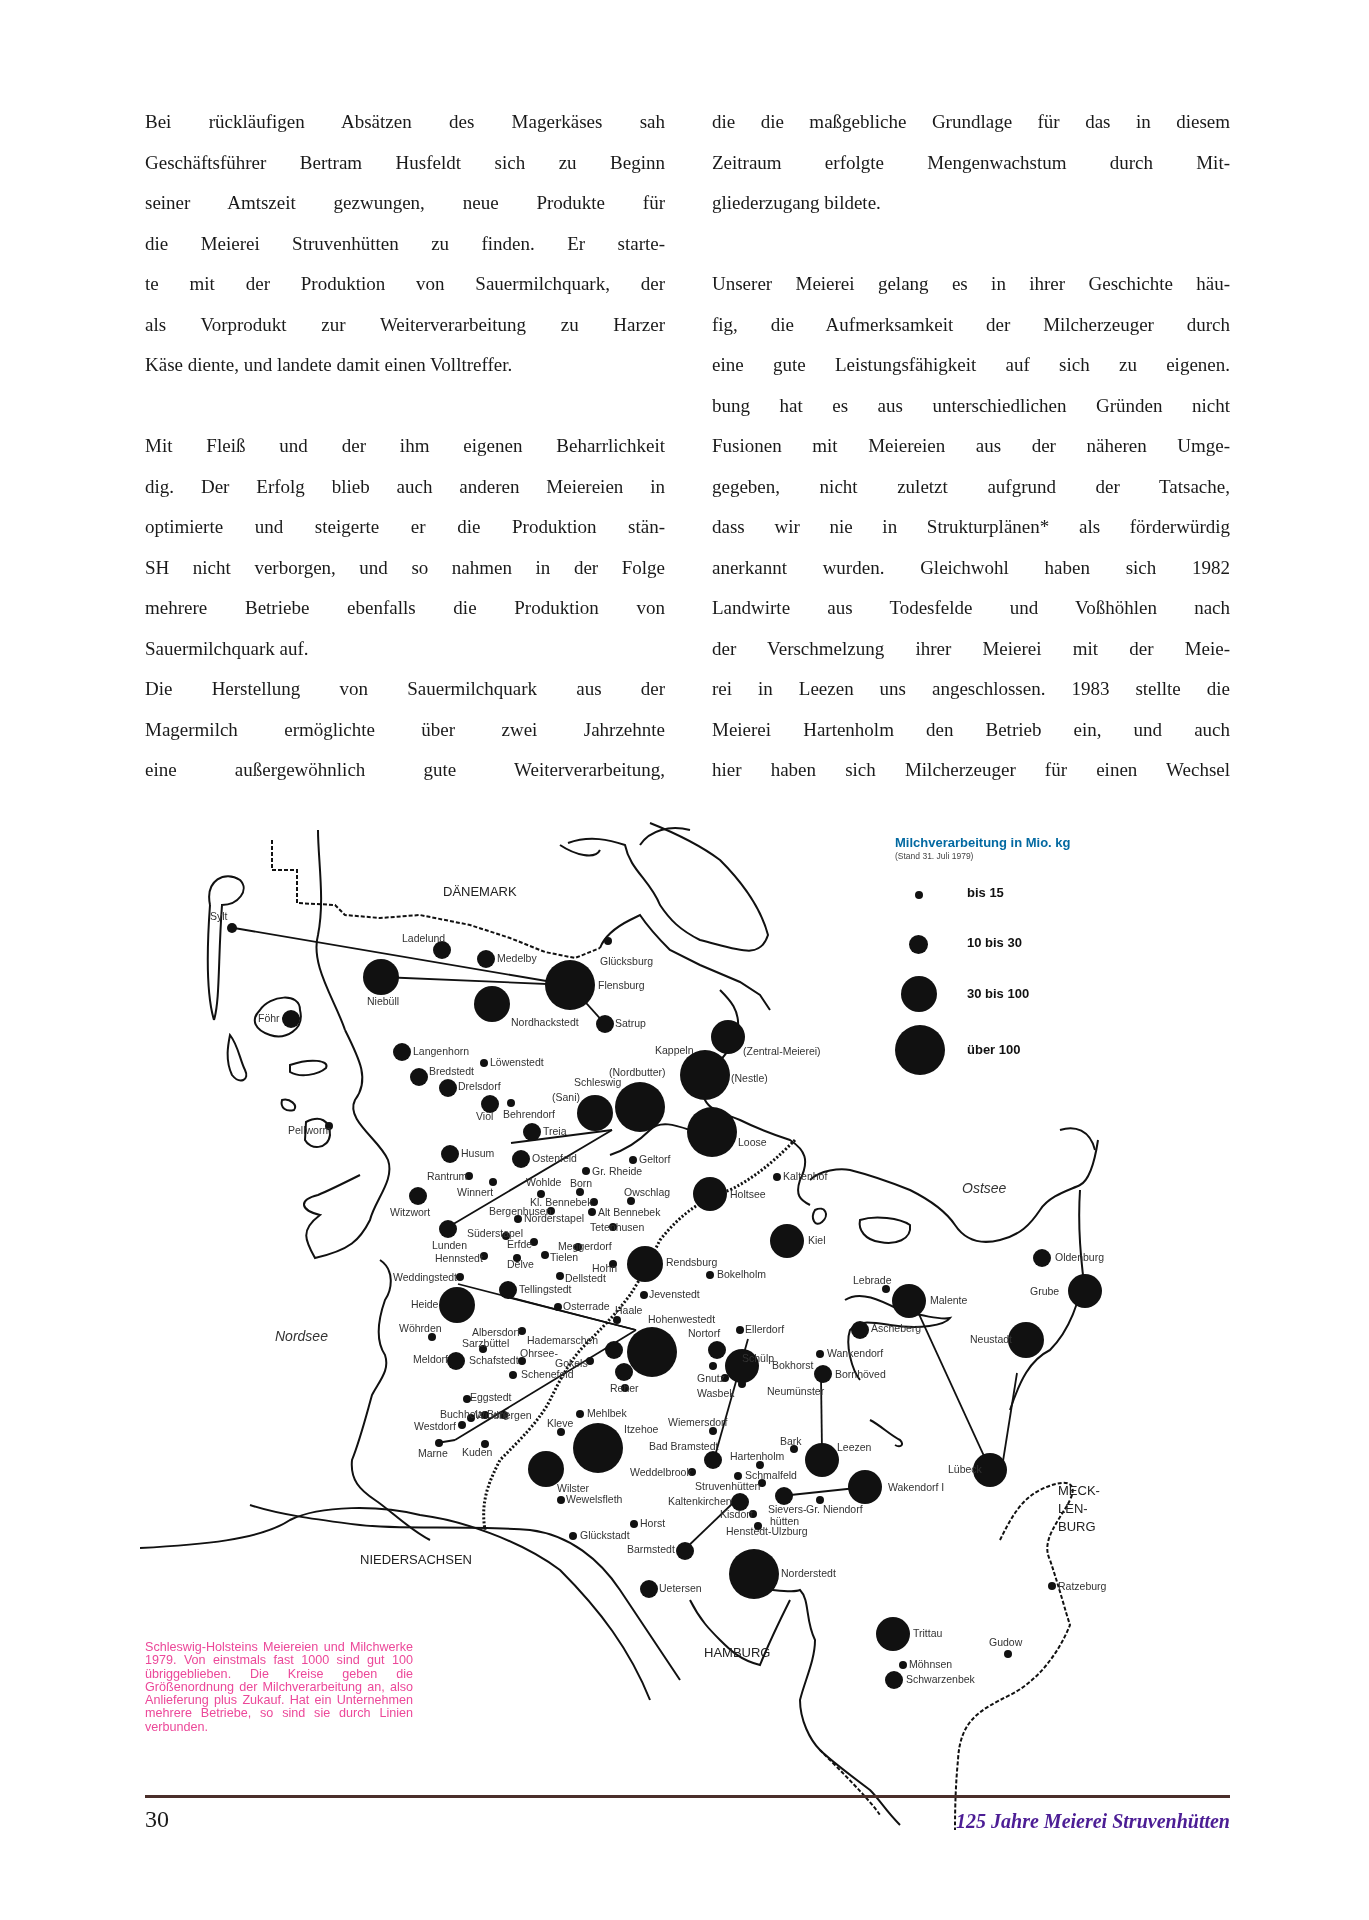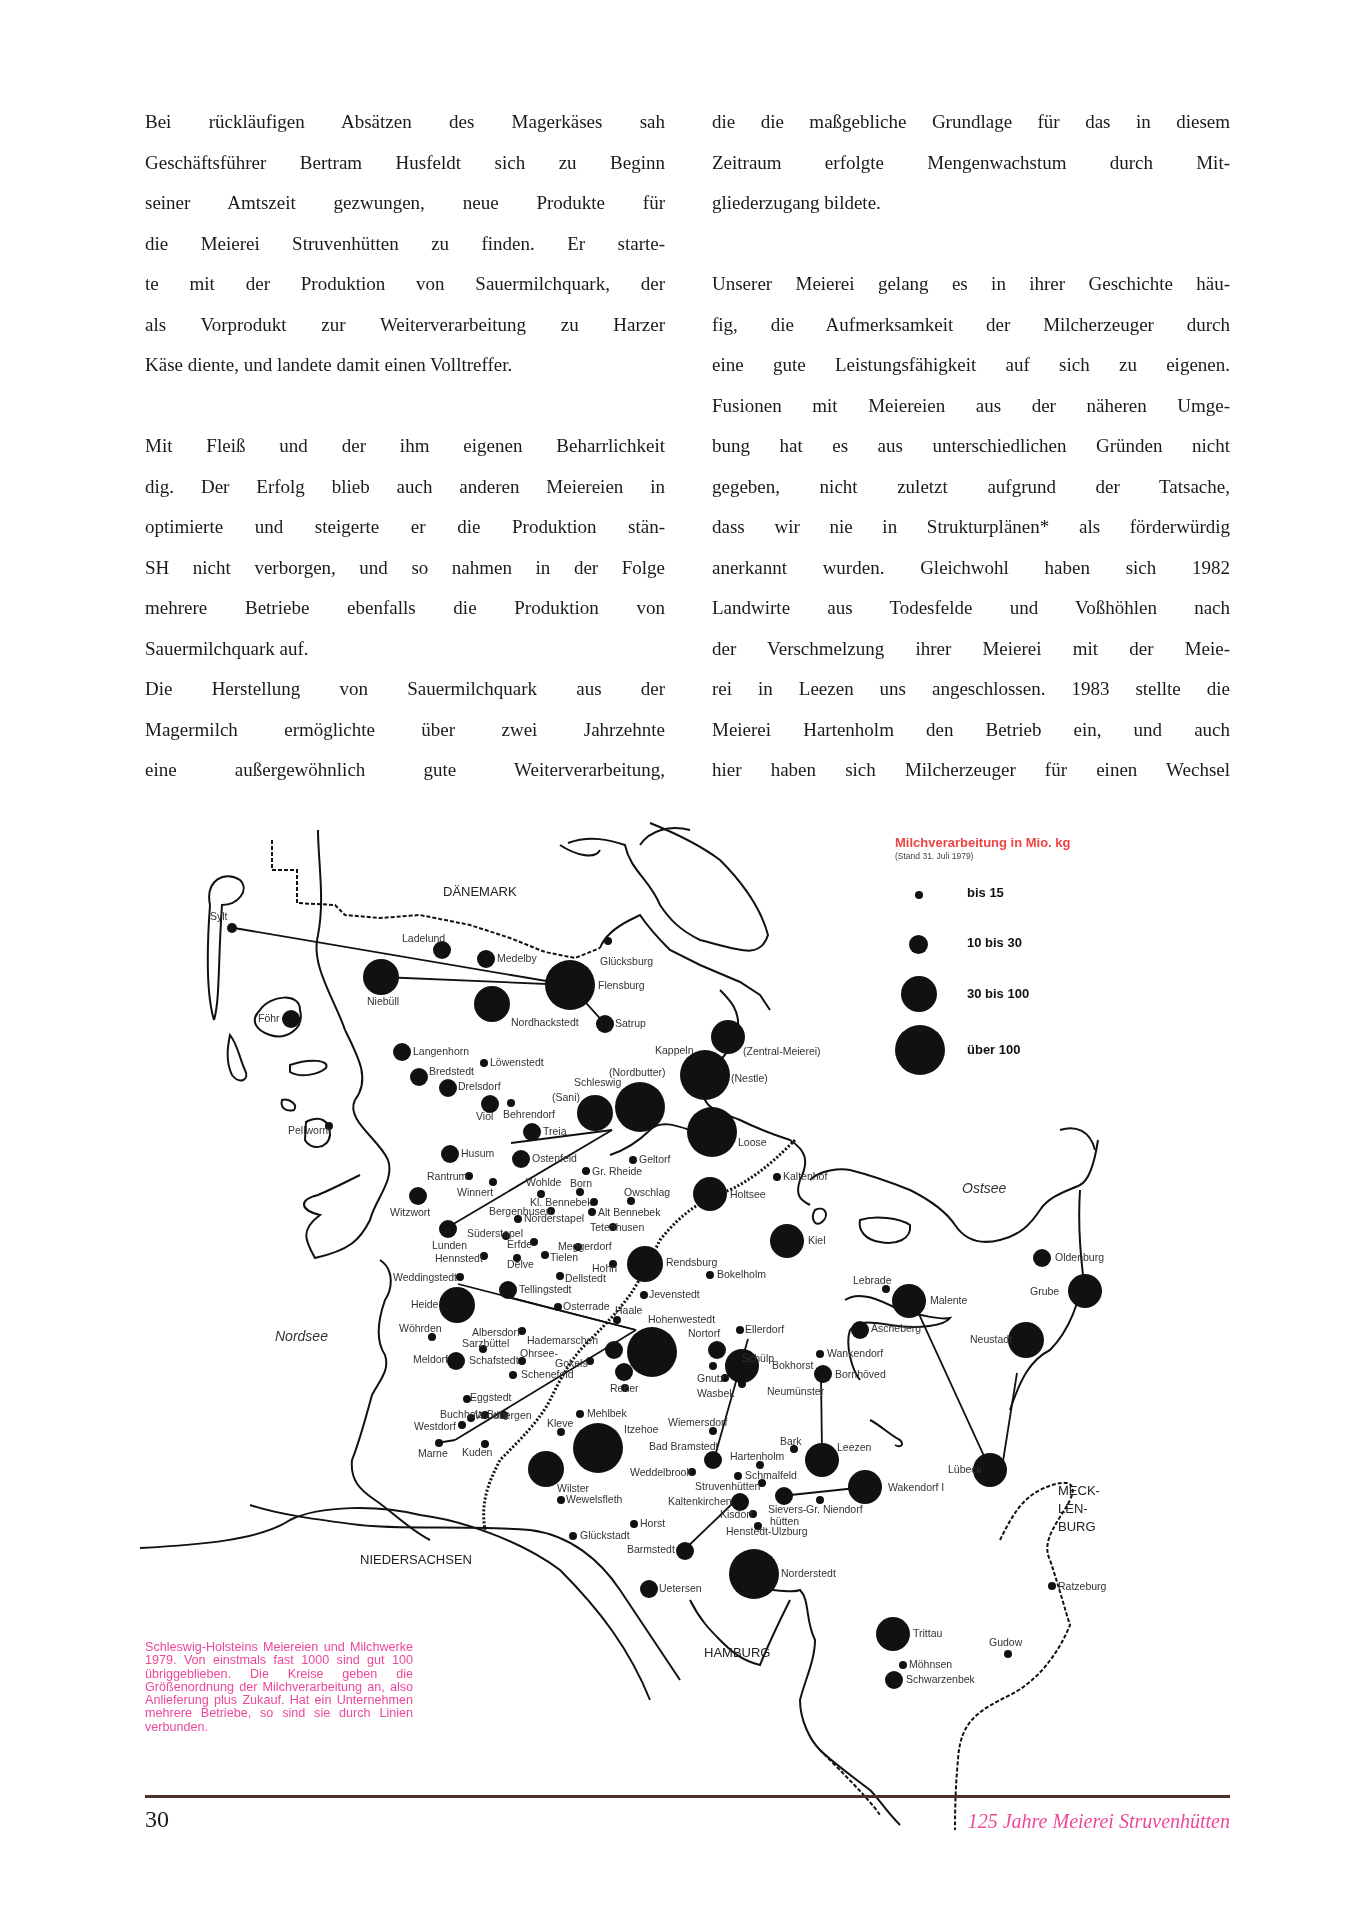--- a/index.html
+++ b/index.html
@@ -8,29 +8,29 @@
   .col p { margin:0; }
   .col .gap { height:40.5px; }
   #col-left { left:145px; }
   #col-right { left:712px; width:518px; }
   .line { display:block; text-align:justify; text-align-last:justify; white-space:nowrap; }
   .line.last { text-align-last:left; }
   .lbl { font-family:"Liberation Sans", "DejaVu Sans", sans-serif; font-size:10.5px; fill:#333; }
   .region { font-family:"Liberation Sans", "DejaVu Sans", sans-serif; font-size:13px; fill:#222; }
   .sea { font-family:"Liberation Sans", "DejaVu Sans", sans-serif; font-size:14px; font-style:italic; fill:#333; }
   #legend { position:absolute; left:895px; top:835px; width:260px; font-family:"Liberation Sans", "DejaVu Sans", sans-serif; }
-  #legend-title { font-size:13px; font-weight:bold; color:#ef4444; }
+  #legend-title { font-size:13px; font-weight:bold; color:#0369a1; }
   #legend-sub { font-size:8.5px; color:#444; margin-top:1px; }
   .leg-row { position:absolute; left:0; width:260px; height:60px; }
   .leg-dot { position:absolute; background:#111; border-radius:50%; }
   .leg-label { position:absolute; left:72px; font-size:13px; font-weight:bold; color:#111; }
   #caption { position:absolute; left:145px; top:1641px; width:268px; font-family:"Liberation Sans", "DejaVu Sans", sans-serif; font-size:12.6px; line-height:13.3px; color:#ec4899; text-align:justify; }
   #footer-rule { position:absolute; left:145px; top:1795px; width:1085px; height:3px; background:#4a2f2a; }
   #page-number { position:absolute; left:145px; top:1806px; font-size:24px; color:#1a1a1a; }
-  #running-title { position:absolute; right:139px; top:1810px; font-size:20px; font-style:italic; color:#ec4899; }
+  #running-title { position:absolute; right:139px; top:1810px; font-size:20px; font-style:italic; color:#4c1d95;font-weight:bold; }
 </style>
 </head>
 <body>
 
 <div id="col-left" class="col">
   <p>
     <span class="line">Bei rückläufigen Absätzen des Magerkäses sah</span>
     <span class="line">Geschäftsführer Bertram Husfeldt sich zu Beginn</span>
     <span class="line">seiner Amtszeit gezwungen, neue Produkte für</span>
     <span class="line">die Meierei Struvenhütten zu finden. Er starte-</span>
@@ -58,22 +58,22 @@
   <p>
     <span class="line">die die maßgebliche Grundlage für das in diesem</span>
     <span class="line">Zeitraum erfolgte Mengenwachstum durch Mit-</span>
     <span class="line last">gliederzugang bildete.</span>
   </p>
   <div class="gap"></div>
   <p>
     <span class="line">Unserer Meierei gelang es in ihrer Geschichte häu-</span>
     <span class="line">fig, die Aufmerksamkeit der Milcherzeuger durch</span>
     <span class="line">eine gute Leistungsfähigkeit auf sich zu eigenen.</span>
+    <span class="line">bung hat es aus unterschiedlichen Gründen nicht</span>
     <span class="line">Fusionen mit Meiereien aus der näheren Umge-</span>
-    <span class="line">bung hat es aus unterschiedlichen Gründen nicht</span>
     <span class="line">gegeben, nicht zuletzt aufgrund der Tatsache,</span>
     <span class="line">dass wir nie in Strukturplänen* als förderwürdig</span>
     <span class="line">anerkannt wurden. Gleichwohl haben sich 1982</span>
     <span class="line">Landwirte aus Todesfelde und Voßhöhlen nach</span>
     <span class="line">der Verschmelzung ihrer Meierei mit der Meie-</span>
     <span class="line">rei in Leezen uns angeschlossen. 1983 stellte die</span>
     <span class="line">Meierei Hartenholm den Betrieb ein, und auch</span>
     <span class="line">hier haben sich Milcherzeuger für einen Wechsel</span>
   </p>
 </div>

